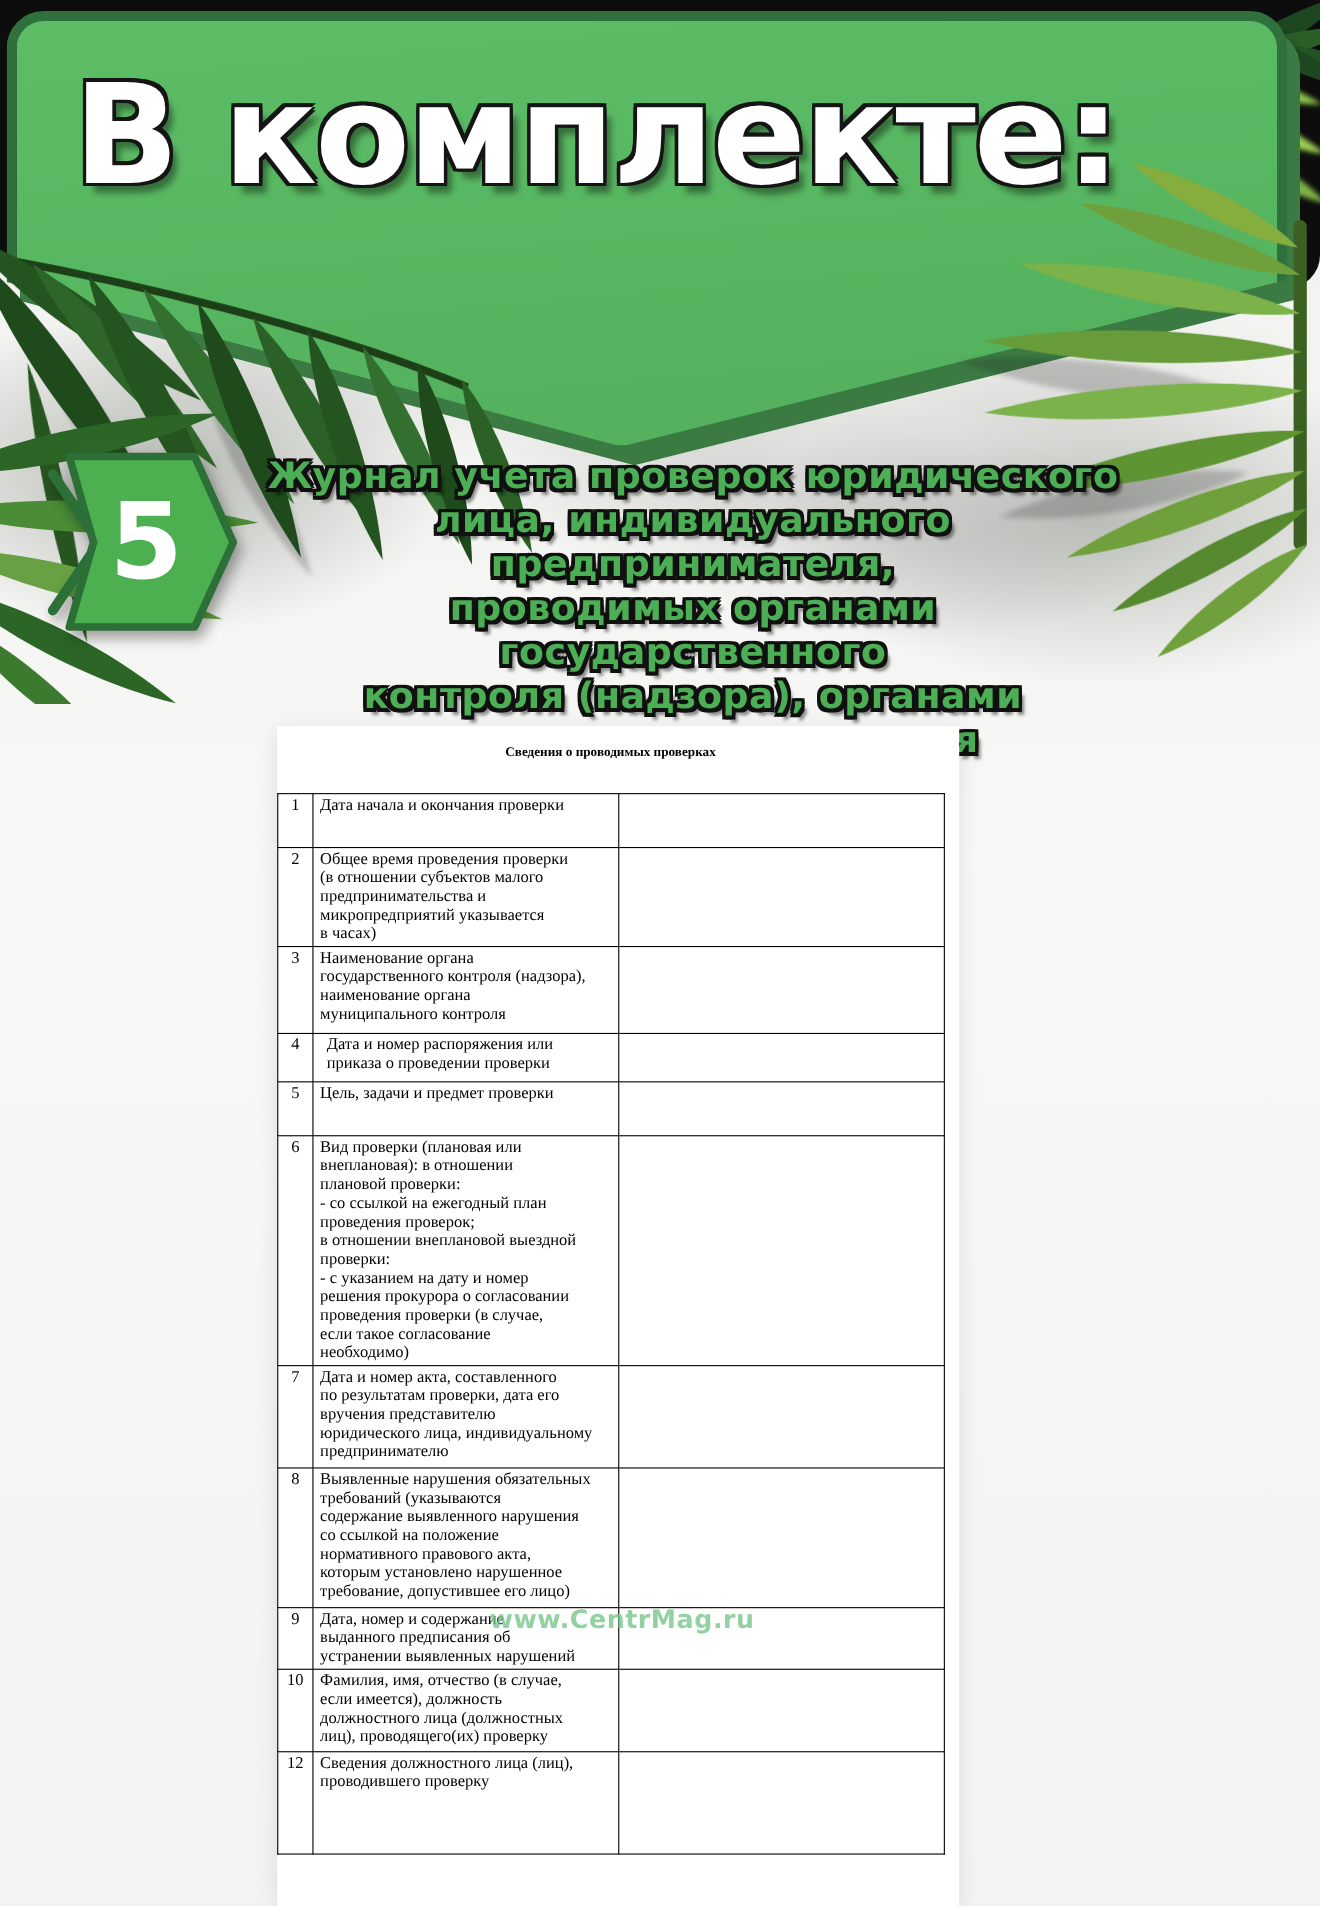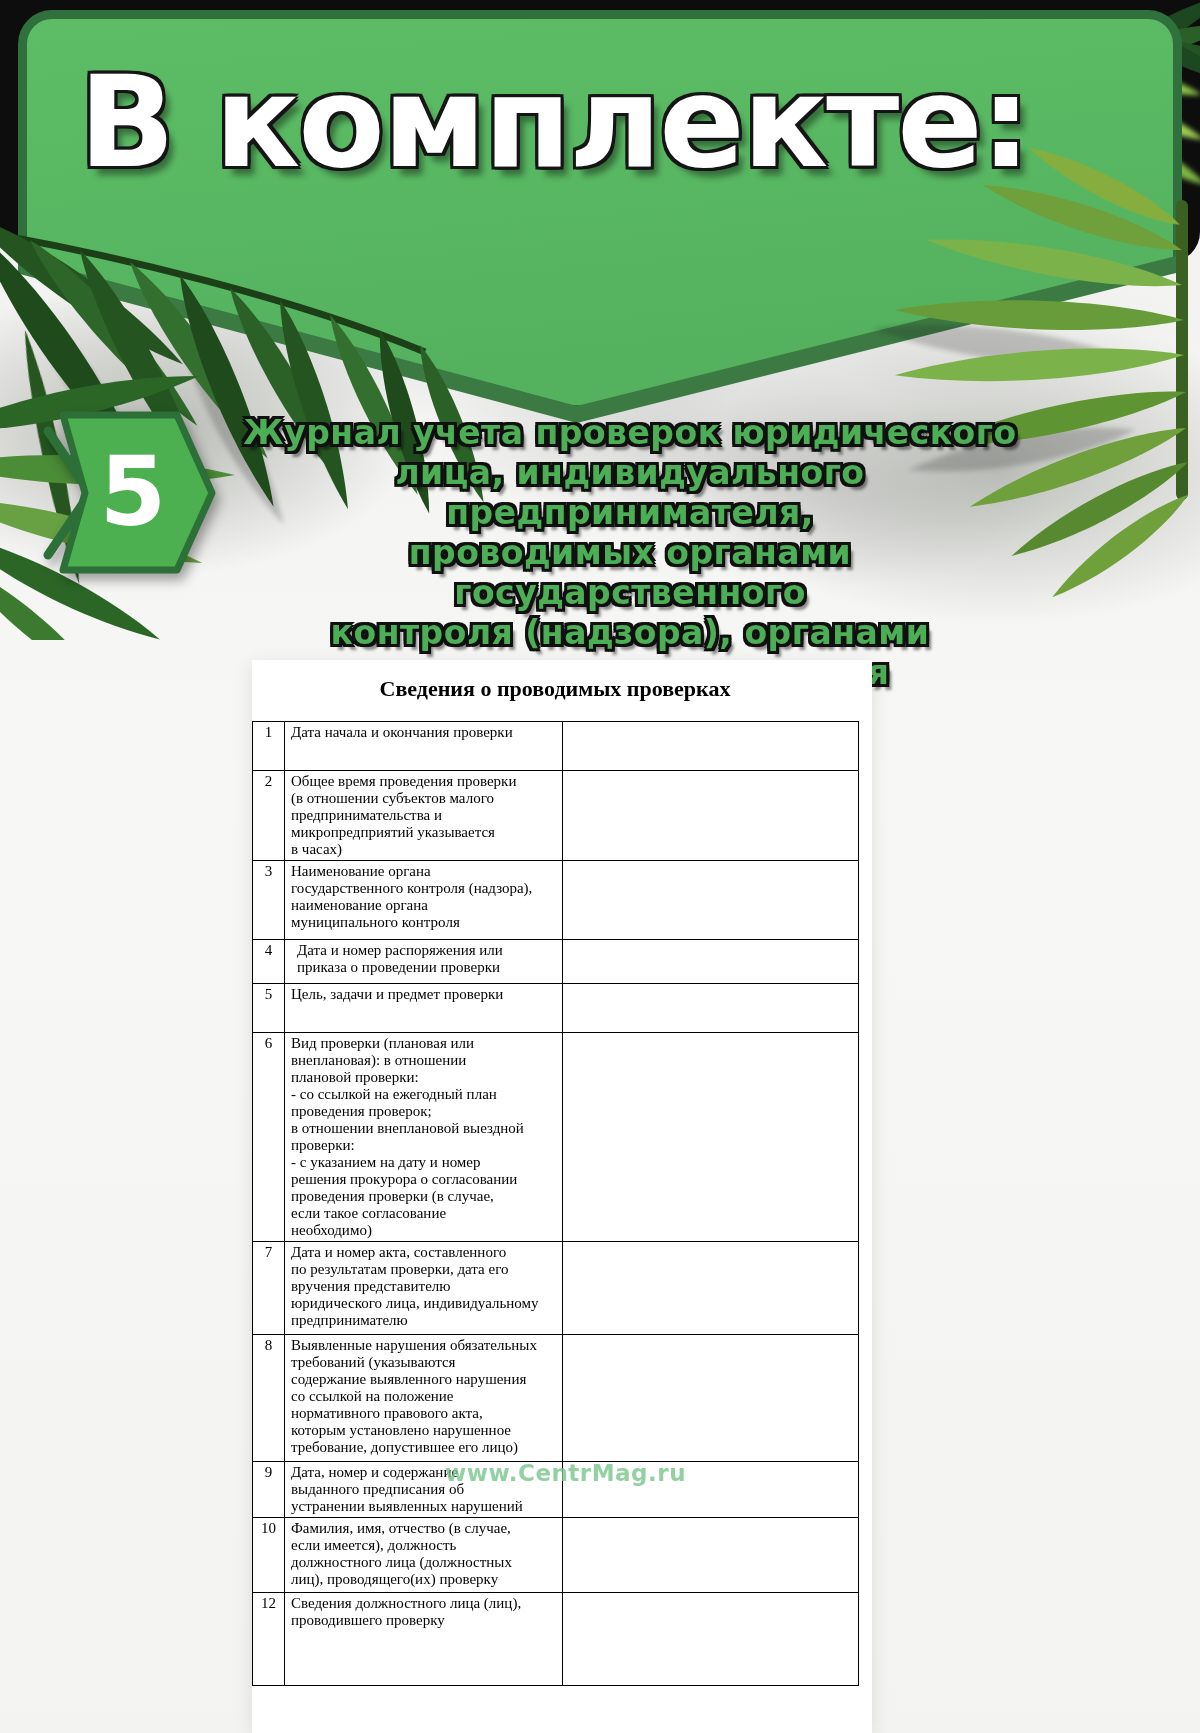--- a/index.html
+++ b/index.html
@@ -23,21 +23,21 @@
     background:#0d0d0d;border-radius:0 0 30px 30px;
   }
   
   .banner-shadow{
     position:absolute;left:18px;top:27px;width:1164px;height:404px;z-index:3;
     background:#3b7a43;border-radius:34px;
     clip-path:polygon(0 0,100% 0,100% 60.5%,48% 98%,0 61%);
     filter:drop-shadow(0 10px 10px rgba(0,0,0,0.35));
   }
   .banner{
-    position:absolute;left:18px;top:10px;width:1164px;height:404px;z-index:4;
+    position:absolute;left:6px;top:10px;width:1164px;height:404px;z-index:4;
     background:linear-gradient(175deg,#5dbd66 0%,#54b25e 80%);
     border:9px solid #30703c;border-radius:34px;box-sizing:border-box;
     clip-path:polygon(0 0,100% 0,100% 60.5%,48% 98%,0 61%);
   }
   .banner-title{
     margin-top:30px;text-align:center;transform:translateX(-46px);
     font-size:126px;font-weight:800;letter-spacing:-2px;color:#ffffff;white-space:nowrap;
     text-shadow:
       -3px -3px 0 #151515, 3px -3px 0 #151515, -3px 3px 0 #151515, 3px 3px 0 #151515,
       -3px 0 0 #151515, 3px 0 0 #151515, 0 -3px 0 #151515, 0 3px 0 #151515,
@@ -60,21 +60,21 @@
       -3px -3px 0 #101010, 3px -3px 0 #101010, -3px 3px 0 #101010, 3px 3px 0 #101010,
       -3px 0 0 #101010, 3px 0 0 #101010, 0 -3px 0 #101010, 0 3px 0 #101010,
       5px 6px 3px rgba(0,0,0,0.45);
   }
   .page{
     position:absolute;left:252px;top:660px;width:620px;height:1073px;z-index:7;
     background:#ffffff;box-shadow:0 4px 18px rgba(0,0,0,0.10);
   }
   .doc-title{
     position:absolute;left:0;top:16px;width:606px;text-align:center;
-    font-family:"Liberation Serif",serif;font-size:22px;font-weight:bold;color:#000;
+    font-family:"Liberation Serif",serif;font-size:12px;font-weight:bold;color:#000;
   }
   table.checks{
     position:absolute;left:0;top:61px;width:606px;
     border-collapse:collapse;table-layout:fixed;
     font-family:"Liberation Serif",serif;font-size:15px;line-height:17px;color:#000;
   }
   table.checks td{border:1px solid #000;vertical-align:top;padding:2px 4px 2px 6px;}
   table.checks td.num{text-align:center;padding:2px 1px;}
   table.checks td.label{white-space:pre-line;}
   tbody tr:nth-child(1) td{height:44px;}

